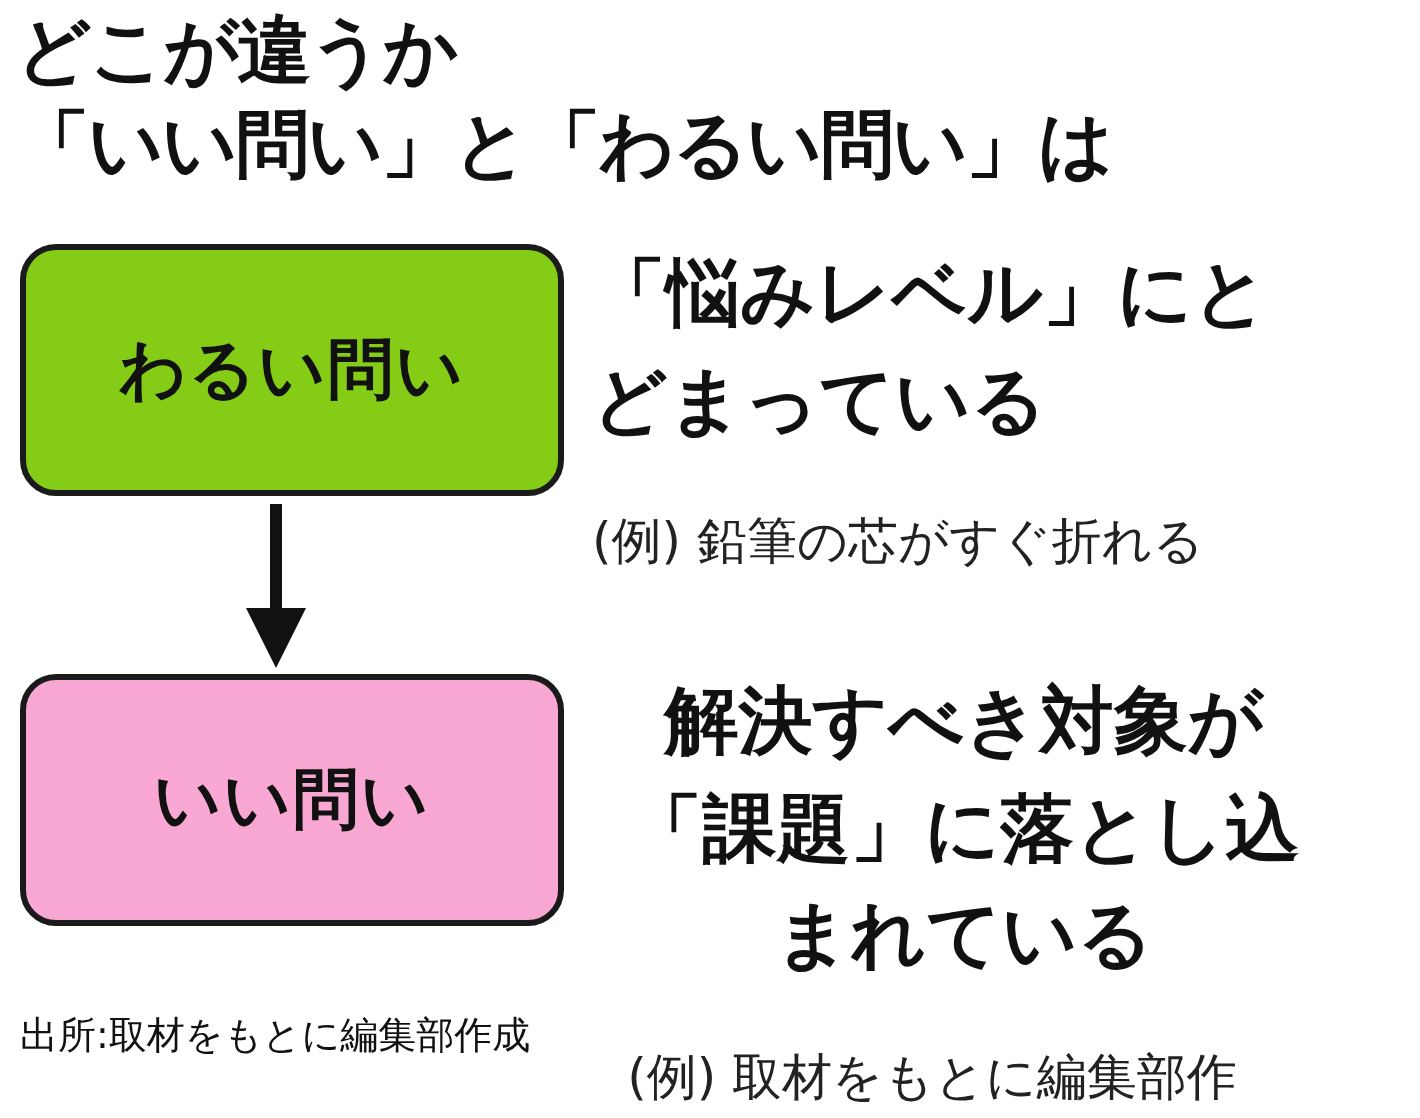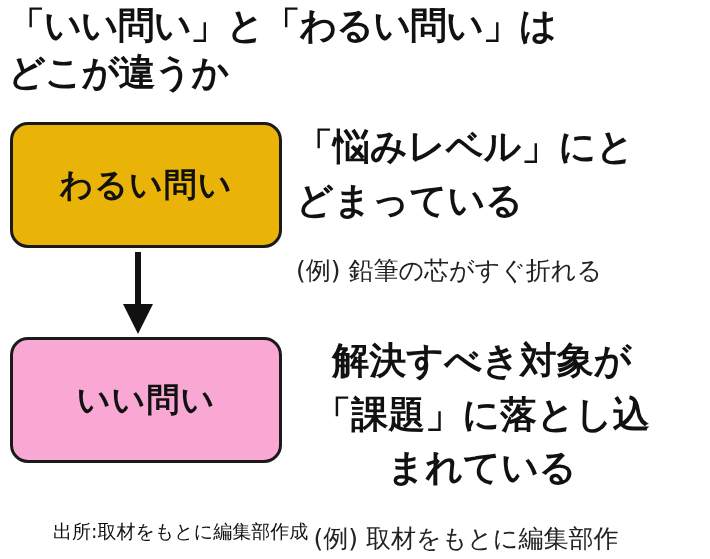--- a/index.html
+++ b/index.html
@@ -77,38 +77,37 @@
     position: absolute;
     left: 119px;
     top: 252px;
     width: 38px;
     height: 84px;
   }
 
   .source {
     position: absolute;
     left: 10px;
-    top: 519px;
+    top: 505px;
     font-size: 19px;
     font-weight: 500;
     color: #111111;
-    margin-left: 43px;
   }
 </style>
 </head>
 <body>
 
 <div class="page">
 
   <h1 class="title">
+    <span class="title-line">どこが違うか</span>
     <span class="title-line">「いい問い」と「わるい問い」は</span>
-    <span class="title-line">どこが違うか</span>
   </h1>
 
-  <div class="box box-bad" style="background-color: #eab308;">
+  <div class="box box-bad" style="background-color: #84cc16;">
     <span class="box-label">わるい問い</span>
   </div>
 
   <div class="text-col text-bad">
     <div class="desc">「悩みレベル」にとどまっている</div>
     <div class="example">(例) 鉛筆の芯がすぐ折れる</div>
   </div>
 
   <svg class="arrow" viewBox="0 0 38 84" xmlns="http://www.w3.org/2000/svg" aria-hidden="true">
     <rect x="16" y="0" width="6" height="56" fill="#111111"></rect>

